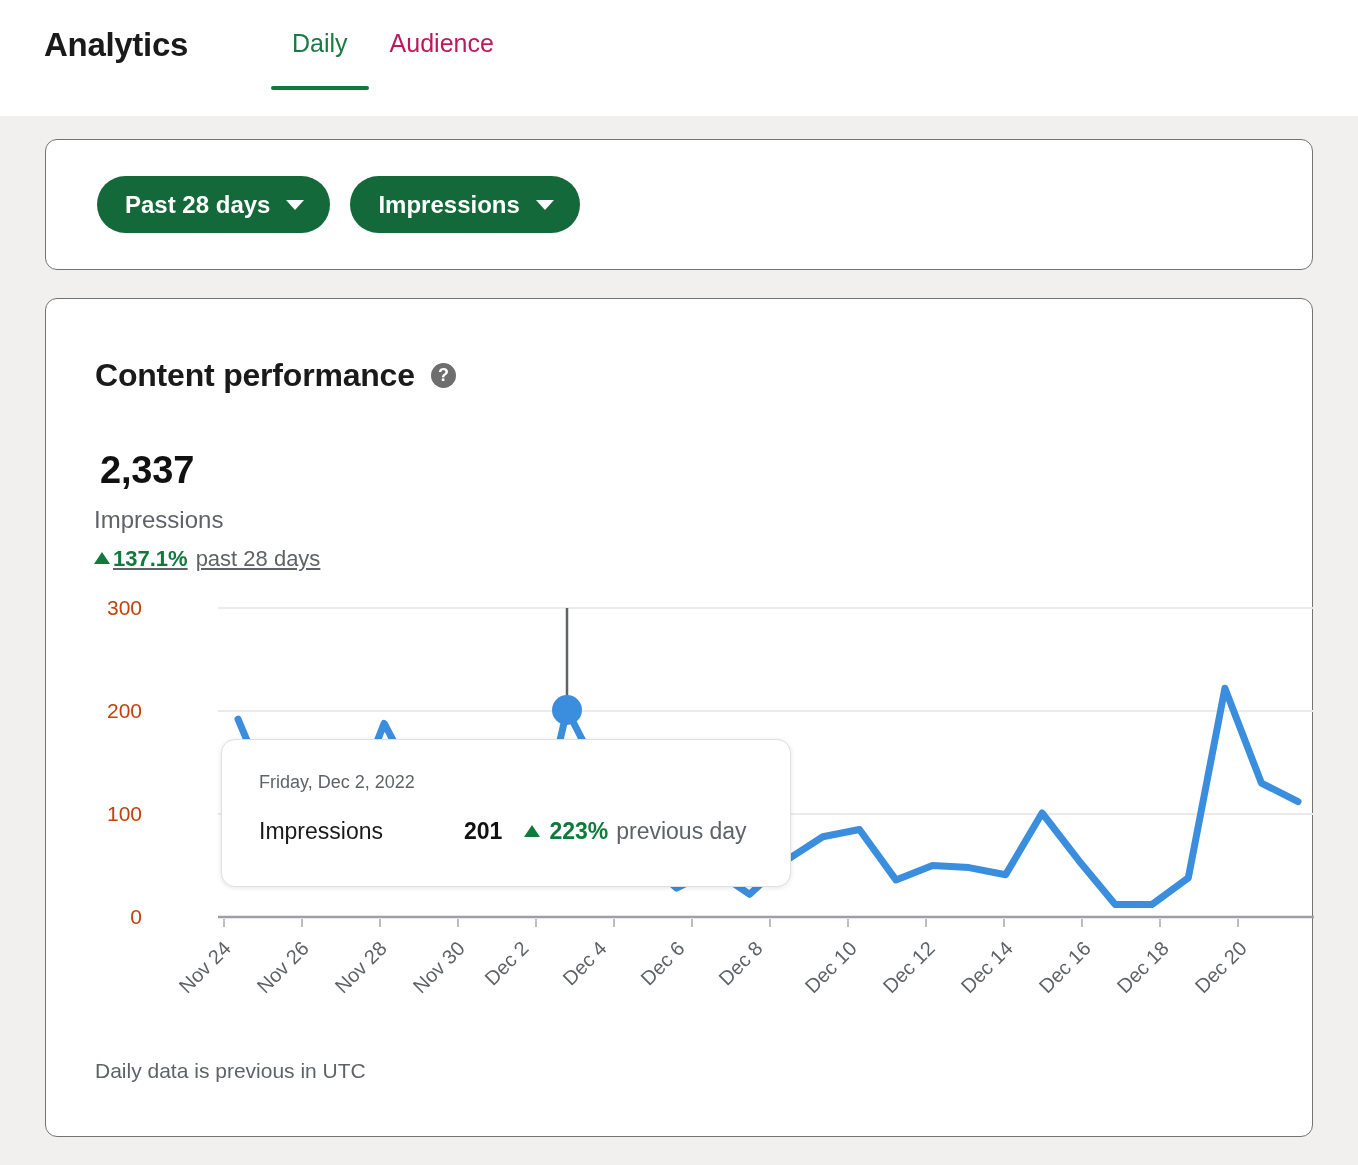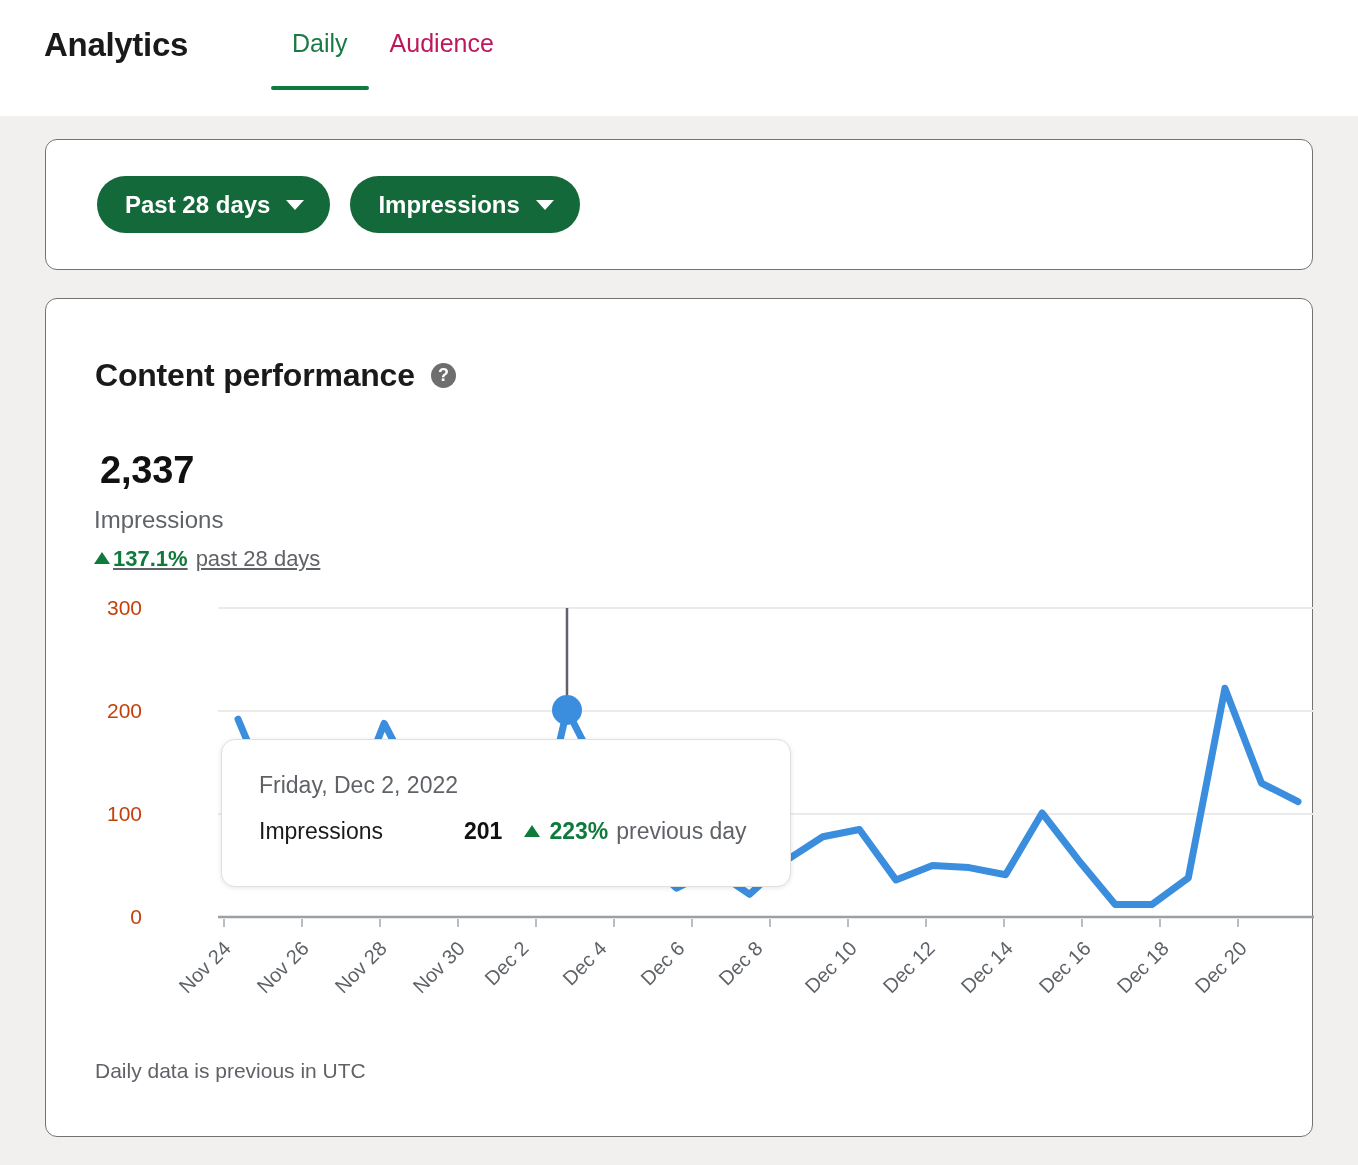--- a/index.html
+++ b/index.html
@@ -234,21 +234,21 @@
     background: #ffffff;
     border: 1px solid #e0e0e0;
     border-radius: 14px;
     box-shadow: 0 1px 5px rgba(0,0,0,0.10);
     box-sizing: border-box;
   }
   .tt-date {
     position: absolute;
     left: 37px;
     top: 32px;
-    font-size: 23px;
+    font-size: 18px;
     color: #5f6368;
     white-space: nowrap;
   }
   .tt-row {
     position: absolute;
     left: 37px;
     top: 78px;
     display: flex;
     align-items: center;
     font-size: 23px;

